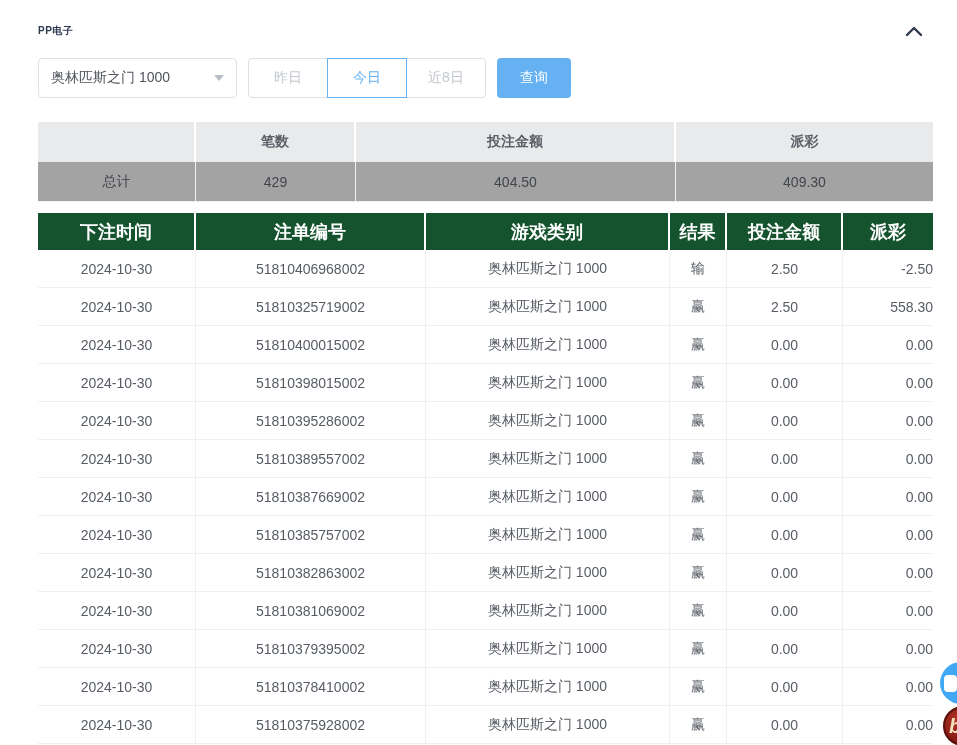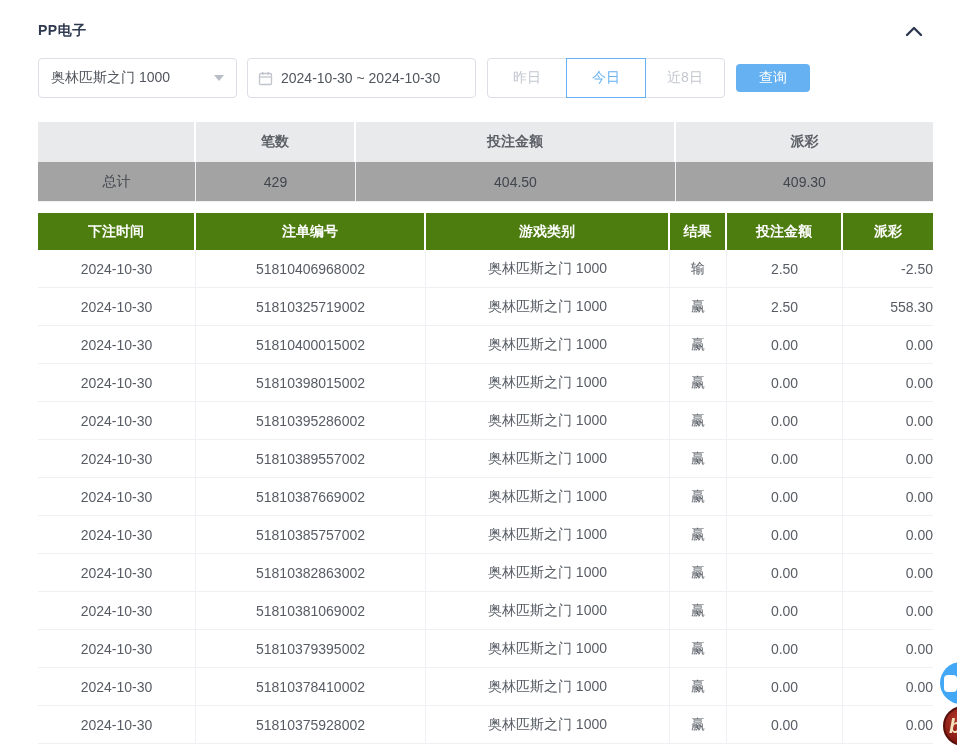--- a/index.html
+++ b/index.html
@@ -8,21 +8,21 @@
     font-family: "Liberation Sans", sans-serif;
     background: #ffffff;
     position: relative;
     overflow: hidden;
     color: #575c64;
   }
   .page { padding: 20px 0 0 38px; width: 933px; }
 
   
   .panel-header { width: 895px; display: flex; align-items: center; justify-content: space-between; height: 22px; }
-  .panel-title { font-size: 14px; font-weight: bold; color: #2e3950; letter-spacing: .5px; }
+  .panel-title { font-size: 10px; font-weight: bold; color: #2e3950; letter-spacing: .5px; }
   .collapse-btn { width: 22px; height: 22px; display: flex; align-items: center; justify-content: center; cursor: pointer; margin-right: 8px; }
 
   
   .filter-row { margin-top: 16px; display: flex; align-items: center; height: 40px; }
   .select-box, .date-box {
     height: 40px; border: 1px solid #dcdfe6; border-radius: 4px;
     display: flex; align-items: center; background: #fff; font-size: 14px; color: #50555d;
   }
   .select-box { width: 199px; padding: 0 12px; justify-content: space-between; cursor: pointer; }
   .caret-down { width: 0; height: 0; border-left: 5px solid transparent; border-right: 5px solid transparent; border-top: 6px solid #b9bdc5; margin-left: 8px; }
@@ -31,21 +31,21 @@
   .btn-group { display: flex; margin-left: 11px; }
   .qbtn {
     width: 80px; height: 40px; background: #fff; border: 1px solid #dcdfe6;
     font-size: 14px; color: #c3c7cf; cursor: pointer; margin-left: -1px; position: relative;
     font-family: "Liberation Sans", sans-serif;
   }
   .qbtn:first-child { border-radius: 4px 0 0 4px; margin-left: 0; }
   .qbtn:last-child { border-radius: 0 4px 4px 0; }
   .qbtn.active { border-color: #66b1f2; color: #66b1f2; z-index: 2; }
   .search-btn {
-    margin-left: 11px; width: 74px; height: 28px; border: none; border-radius: 4px;
+    margin-left: 11px; width: 74px; height: 40px; border: none; border-radius: 4px;
     background: #66b1f2; color: #ffffff; font-size: 14px; cursor: pointer;
     font-family: "Liberation Sans", sans-serif;
   }
 
   
   table { border-collapse: separate; border-spacing: 0; table-layout: fixed; width: 895px; }
   th, td { text-align: center; overflow: hidden; white-space: nowrap; }
 
   .summary { margin-top: 24px; }
   .summary thead th {
@@ -54,21 +54,21 @@
   }
   .summary thead th:last-child { border-right: none; }
   .summary tbody td {
     height: 40px; font-size: 14px; color: #41454c; background: #a3a3a3;
     border-right: 1px solid #eef0f3; border-bottom: 1px solid #eef0f3;
   }
   .summary tbody td:last-child { border-right: none; text-align: center; }
 
   .records { margin-top: 11px; }
   .records thead th {
-    height: 37px; background: #4d7c0f; color: #ffffff; font-size: 14px; font-weight: bold;
+    height: 37px; background: #14532d; color: #ffffff; font-size: 18px; font-weight: bold;
     border-right: 2px solid #fff;
   }
   .records thead th:last-child { border-right: none; }
   .records tbody td {
     height: 38px; font-size: 14px; color: #575c64; background: #fff;
     border-right: 1px solid #eef0f3; border-bottom: 1px solid #eef0f3;
   }
   .records tbody td:last-child { border-right: none; text-align: right; }
   td.neg { color: #f15f61; }
 
@@ -102,31 +102,20 @@
       </svg>
     </div>
   </div>
 
   <div class="filter-row">
     <div class="select-box">
       <span>奥林匹斯之门 1000</span>
       <span class="caret-down"></span>
     </div>
 
-    <div class="date-box">
-      <span class="cal">
-        <svg width="15" height="15" viewBox="0 0 15 15">
-          <rect x="1.5" y="2.5" width="12" height="11" rx="1.2" fill="none" stroke="#c0c4cc" stroke-width="1.3"></rect>
-          <line x1="1.5" y1="6" x2="13.5" y2="6" stroke="#c0c4cc" stroke-width="1.3"></line>
-          <line x1="4.8" y1="1" x2="4.8" y2="4" stroke="#c0c4cc" stroke-width="1.3"></line>
-          <line x1="10.2" y1="1" x2="10.2" y2="4" stroke="#c0c4cc" stroke-width="1.3"></line>
-        </svg>
-      </span>
-      <span>2024-10-30 ~ 2024-10-30</span>
-    </div>
 
     <div class="btn-group">
         <button class="qbtn">昨日</button>
         <button class="qbtn active">今日</button>
         <button class="qbtn">近8日</button>
       </div>
 
     <button class="search-btn">查询</button>
   </div>
 

